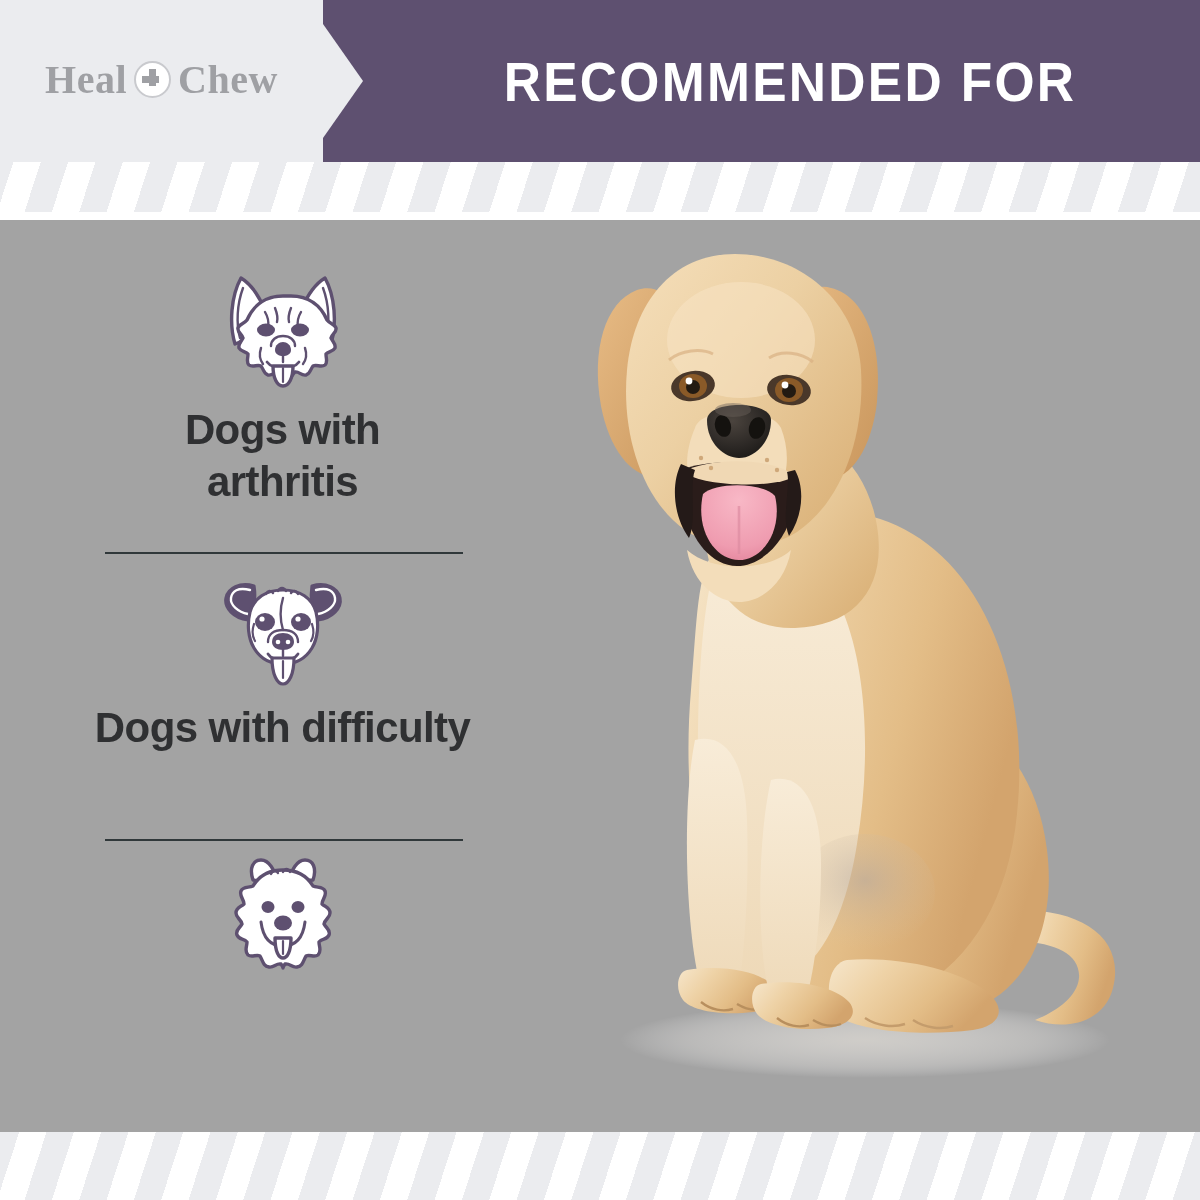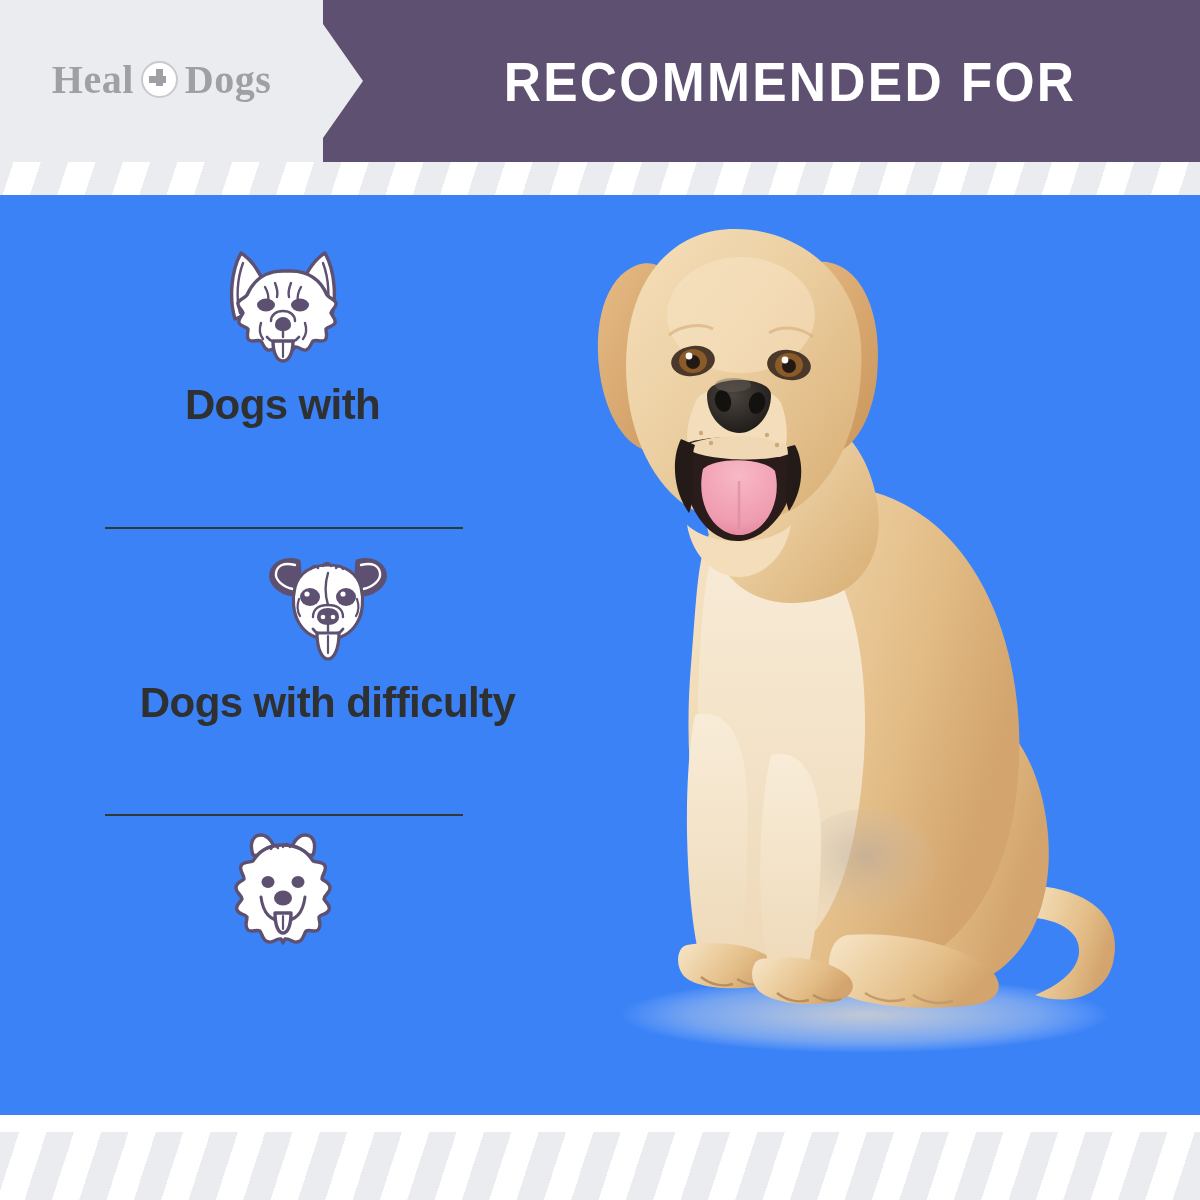--- a/index.html
+++ b/index.html
@@ -129,43 +129,43 @@
     height: 50px;
   }
   .stripes-bottom {
     top: 1132px;
     height: 68px;
   }
 
   
   .content {
     position: absolute;
-    top: 195px;
+    top: 220px;
     left: 0;
     width: 1200px;
     height: 920px;
-    background: #3b82f6;
+    background: #a3a3a3;
   }
 
   .left-col {
     position: absolute;
     top: 0;
     left: 0;
     width: 565px;
     height: 920px;
   }
 
   .feature {
     position: absolute;
     left: 0;
     width: 565px;
     text-align: center;
   }
   .feature-1 { top: 42px; }
-  .feature-2 { top: 340px; padding-left: 45px; }
+  .feature-2 { top: 340px; }
   .feature-3 { top: 622px; }
 
   .feature-icon {
     display: flex;
     justify-content: center;
     align-items: flex-end;
     height: 128px;
   }
   .feature-label {
     margin-top: 14px;
@@ -208,21 +208,21 @@
 <div class="page">
 
   <div class="header">
     <div class="header-banner"></div>
     <div class="banner-notch"></div>
 
     <div class="logo">
       <div class="logo-inner">
         <span class="logo-word">Heal</span>
         <span class="logo-plus"></span>
-        <span class="logo-word">Dogs</span>
+        <span class="logo-word">Chew</span>
       </div>
     </div>
 
     <div class="banner-title">RECOMMENDED FOR</div>
   </div>
 
   <div class="stripes stripes-top"></div>
 
   <div class="content">
 
@@ -263,20 +263,21 @@
             <path d="M102 86 C104 92 103 98 100 102" stroke-width="2.4"></path>
 
             <path d="M64 100 C70 108 90 108 96 100" stroke-width="2.8"></path>
 
             <path d="M70 104 C70 116 74 124 80 124 C86 124 90 116 90 104 Z" fill="#ffffff"></path>
             <path d="M80 106 L80 120" stroke-width="2.2"></path>
           </svg>
         </div>
         <div class="feature-label">
           <span>Dogs with</span><br>
+          <span>arthritis</span>
         </div>
       </div>
 
       <div class="divider divider-1"></div>
 
       <div class="feature feature-2">
         <div class="feature-icon">
           <svg width="150" height="120" viewBox="0 0 150 120" fill="none" stroke="#5e5070" stroke-width="3.2" stroke-linecap="round" stroke-linejoin="round">
 
             <path d="M46 18 C32 14 20 20 18 30 C16 40 26 50 40 52 C46 44 48 30 46 18 Z" fill="#5e5070" stroke="#5e5070"></path>

